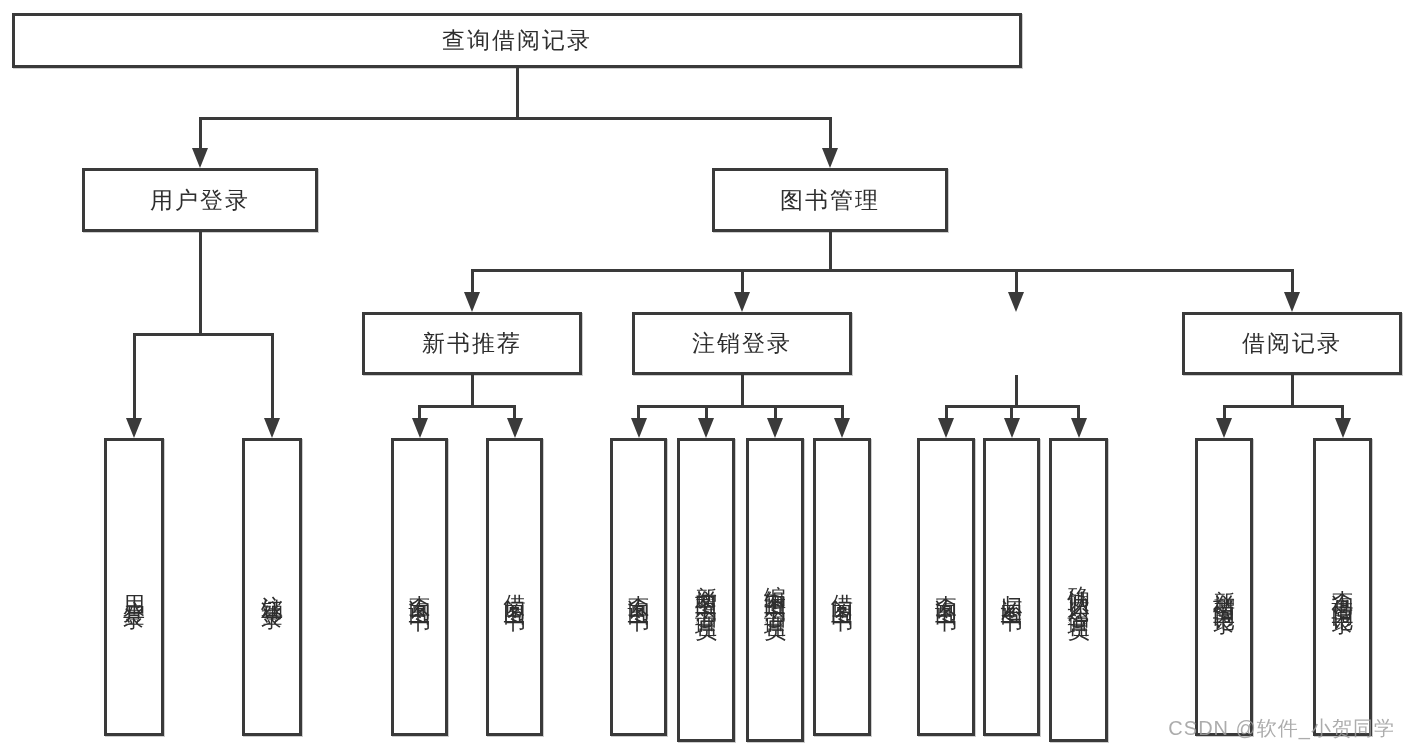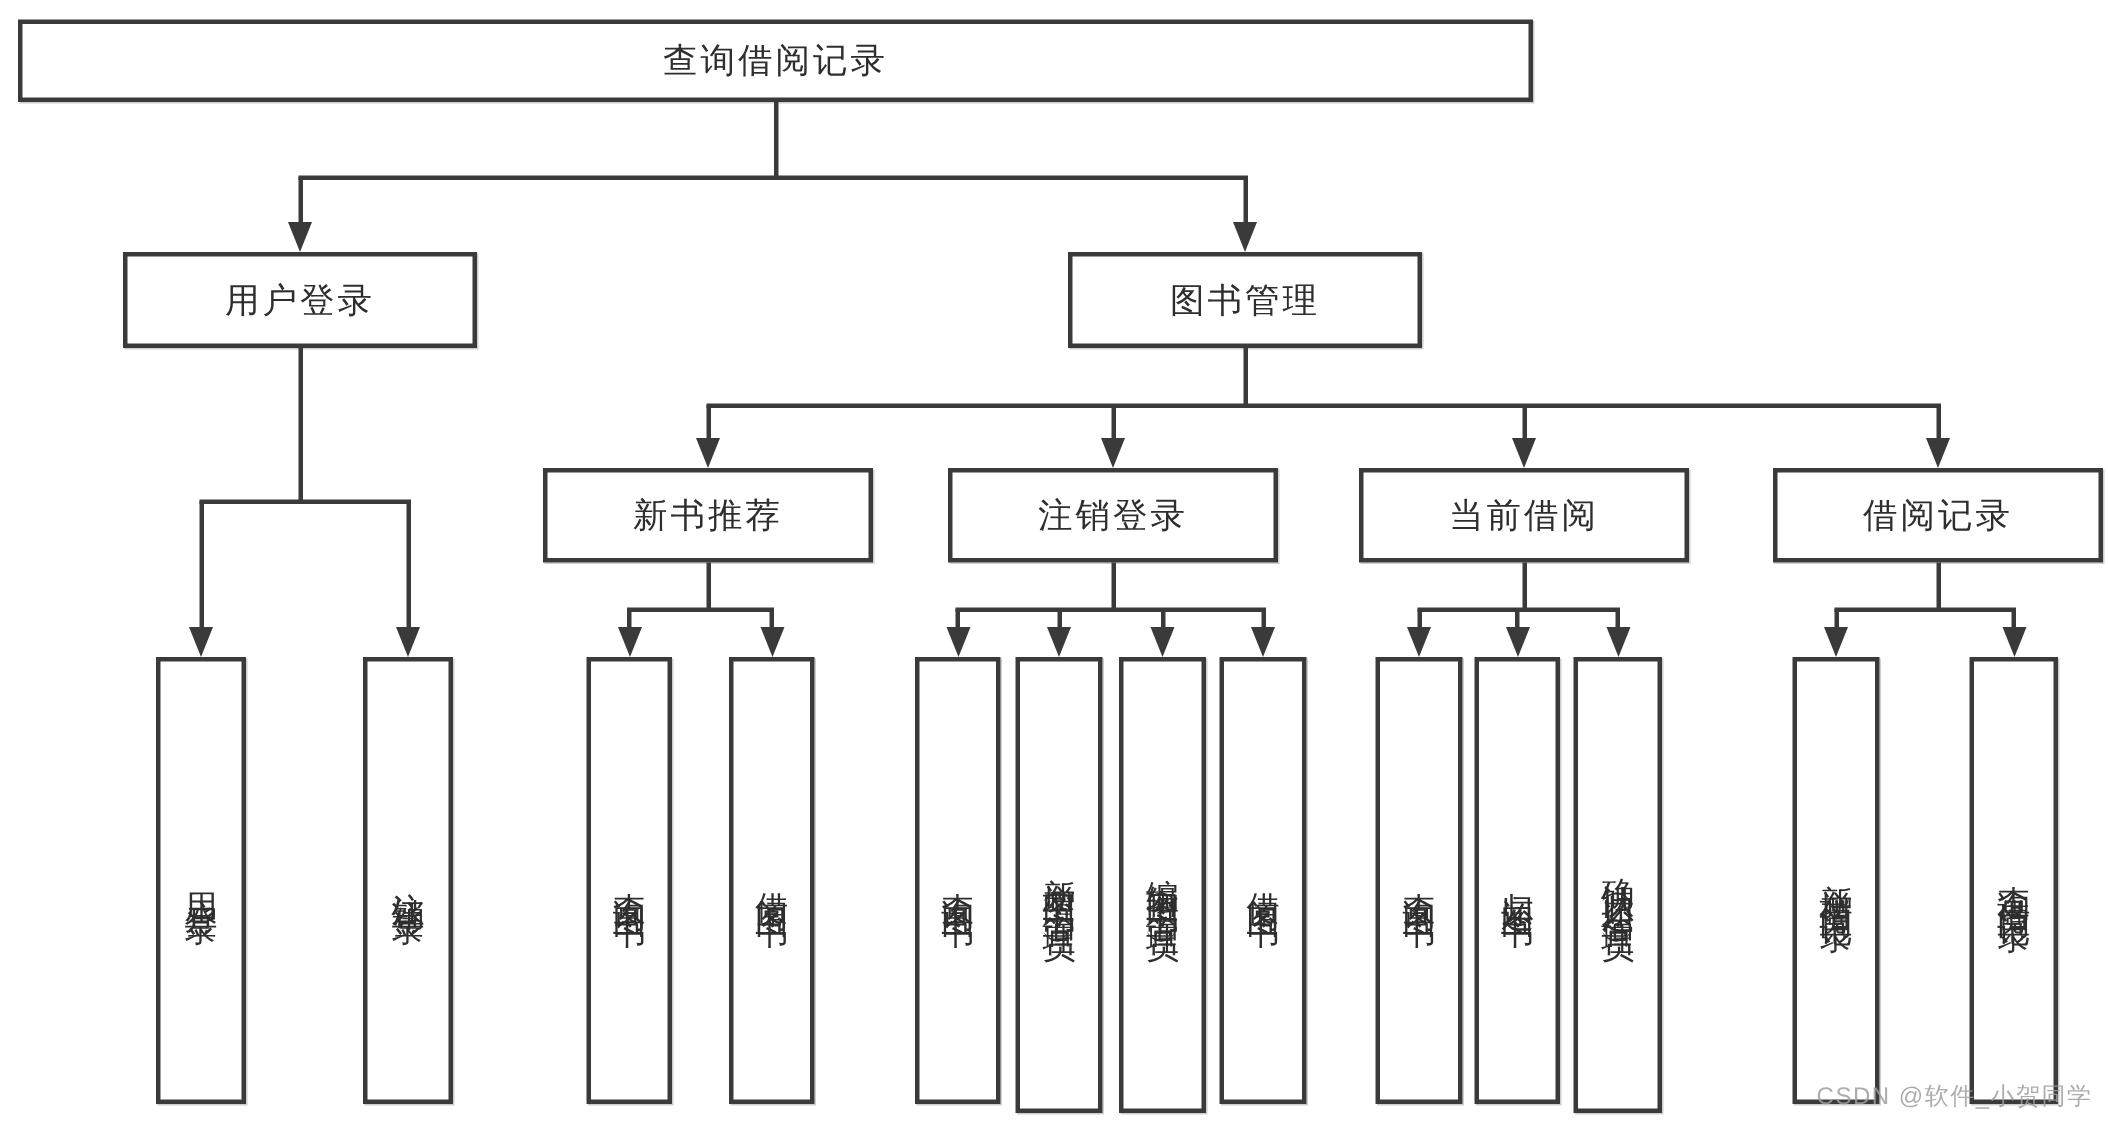--- a/index.html
+++ b/index.html
@@ -49,21 +49,21 @@
     width: 0;
     height: 0;
     border-left: 8px solid transparent;
     border-right: 8px solid transparent;
     border-top: 20px solid #3a3a3a;
   }
   #watermark {
     position: absolute;
     right: 10px;
     bottom: 5px;
-    font-size: 16px;
+    font-size: 20px;
     color: rgba(158,158,158,0.85);
     letter-spacing: 1px;
     z-index: 5;
     white-space: nowrap;
   }
 </style>
 </head>
 <body>
 
 <div id="stage">
@@ -75,23 +75,20 @@
       <span class="label">用户登录</span>
     </div>
     <div class="node" style="left: 362px; top: 312px; width: 220px; height: 63px;">
       <span class="label">新书推荐</span>
     </div>
     <div class="node" style="left: 712px; top: 168px; width: 236px; height: 64px;">
       <span class="label">图书管理</span>
     </div>
     <div class="node" style="left: 632px; top: 312px; width: 220px; height: 63px;">
       <span class="label">注销登录</span>
-    </div>
-    <div class="node" style="left: 906px; top: 312px; width: 220px; height: 63px;">
-      <span class="label">当前借阅</span>
     </div>
     <div class="node" style="left: 1182px; top: 312px; width: 220px; height: 63px;">
       <span class="label">借阅记录</span>
     </div>
     <div class="node vertical" style="left: 104px; top: 438px; width: 60px; height: 298px;">
       <span class="label">用户登录</span>
     </div>
     <div class="node vertical" style="left: 242px; top: 438px; width: 60px; height: 298px;">
       <span class="label">注销登录</span>
     </div>

